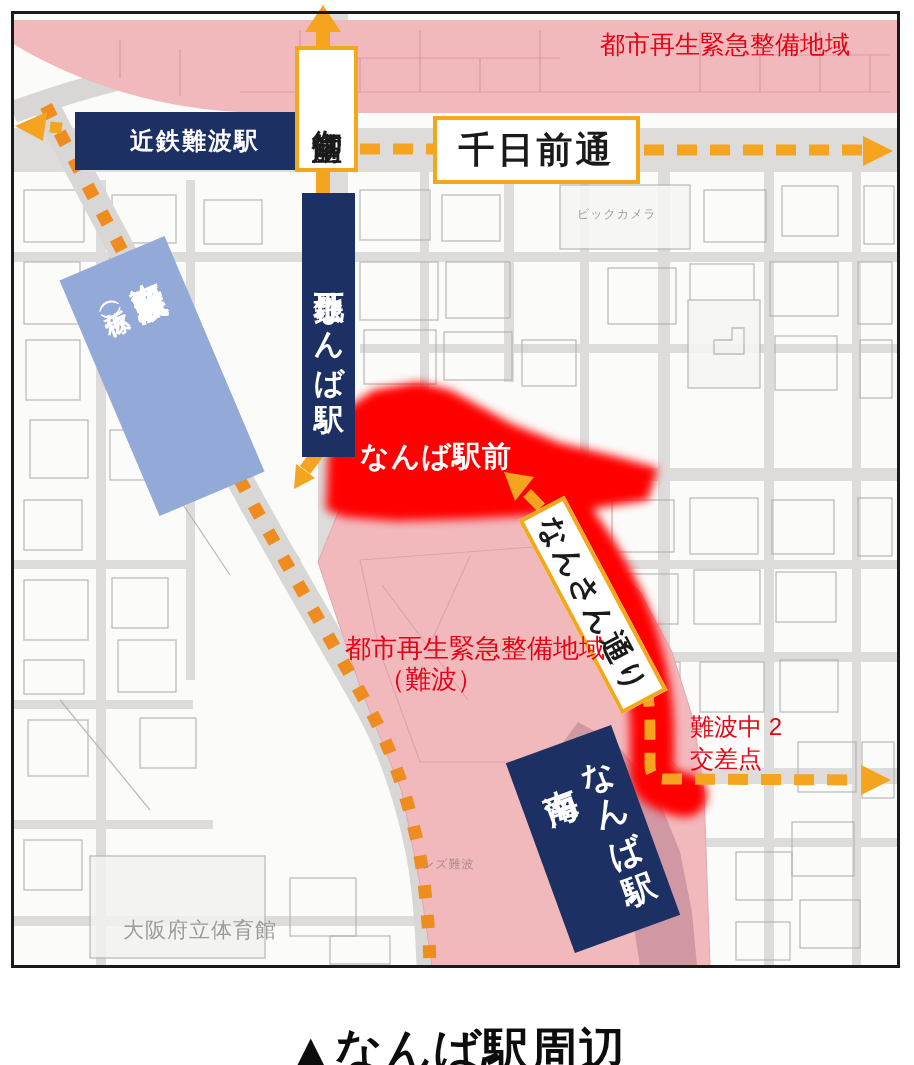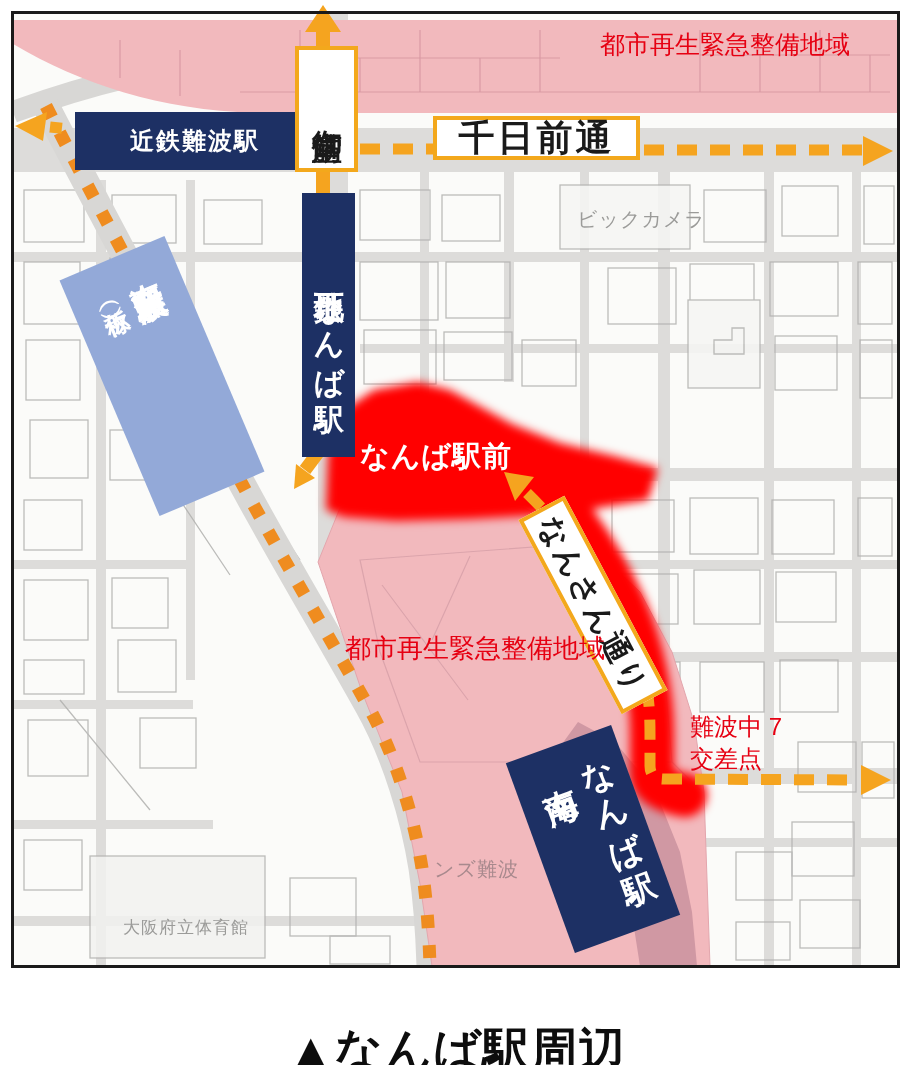--- a/index.html
+++ b/index.html
@@ -1,30 +1,30 @@
 <!DOCTYPE html>
 <html><head>
 <meta charset="utf-8">
 <style>
   html,body{margin:0;padding:0;background:#ffffff;}
   .stage{position:relative;width:914px;height:1065px;background:#ffffff;overflow:hidden;
          font-family:"Liberation Sans","DejaVu Sans",sans-serif;}
   .basemap{position:absolute;left:0;top:0;z-index:1;}
   .map-border{position:absolute;left:11px;top:11px;width:889px;height:957px;
               border:3px solid #1a1a1a;box-sizing:border-box;z-index:4;pointer-events:none;}
-  .maplabel{position:absolute;z-index:2;color:#9b9b99;font-size:20px;letter-spacing:1px;}
+  .maplabel{position:absolute;z-index:2;color:#9b9b99;font-size:12px;letter-spacing:1px;}
   .navy-box{position:absolute;background:#1d3064;color:#ffffff;display:flex;
             align-items:center;justify-content:center;font-weight:bold;z-index:5;}
   .white-box{position:absolute;background:#ffffff;border:4px solid #f3a81c;color:#1a1a1a;
              display:flex;align-items:center;justify-content:center;font-weight:bold;
              box-sizing:border-box;z-index:5;}
   .vtext{writing-mode:vertical-rl;text-orientation:upright;letter-spacing:2px;}
   .kintetsu{left:68px;top:112px;width:240px;height:58px;font-size:24px;letter-spacing:2px;margin-left:7px;}
   .midosuji{left:295px;top:46px;width:63px;height:126px;font-size:30px;}
-  .sennichimae{left:433px;top:116px;width:207px;height:44px;font-size:36px;letter-spacing:3px;}
+  .sennichimae{left:433px;top:116px;width:207px;height:68px;font-size:36px;letter-spacing:3px;}
   .subway{left:302px;top:193px;width:53px;height:264px;font-size:30px;}
   .shin-namba{position:absolute;left:105px;top:248px;width:114px;height:256px;background:#93a9d8;
               color:#ffffff;transform:rotate(-23deg);z-index:5;display:flex;
               justify-content:center;font-weight:bold;}
   .shin-namba .col-paren{writing-mode:vertical-rl;text-orientation:upright;font-size:24px;
                          padding-top:30px;letter-spacing:1px;}
   .shin-namba .col-main{writing-mode:vertical-rl;text-orientation:upright;font-size:31px;
                         padding-top:10px;letter-spacing:2px;}
   .nankai-namba{position:absolute;left:537px;top:738px;width:112px;height:202px;background:#1d3064;
                 color:#ffffff;transform:rotate(-20deg);z-index:5;display:flex;
@@ -36,22 +36,22 @@
   .nansan{left:483px;top:579px;width:220px;height:52px;font-size:30px;letter-spacing:2px;
           transform:rotate(62deg);}
   .red-label{position:absolute;color:#e60012;font-weight:normal;z-index:6;line-height:1.2;}
   .udr-midosuji{left:592px;top:29px;font-size:25px;}
   .udr-midosuji .l1{margin-left:8px;}
   .udr-namba{left:345px;top:633px;font-size:26px;}
   .udr-namba .l2{margin-left:34px;}
   .nambanaka{left:690px;top:711px;font-size:24px;line-height:1.32;}
   .namba-ekimae{position:absolute;left:360px;top:437px;color:#ffffff;font-weight:bold;
                 font-size:29px;z-index:6;letter-spacing:1px;}
-  .lbl-partial{left:434px;top:856px;color:#a8898d;}
-  .lbl-gym{left:123px;top:916px;font-size:17px;}
+  .lbl-partial{left:422px;top:856px;color:#a8898d;}
+  .lbl-gym{left:123px;top:916px;font-size:21px;}
   .lbl-bic{left:577px;top:206px;}
   .caption{position:absolute;left:0;top:986px;width:914px;text-align:center;color:#0d0d0d;
            font-size:47px;font-weight:bold;letter-spacing:1px;z-index:3;margin-top:33px;}
 </style>
 </head>
 <body>
 
 <div class="stage">
 
   <svg class="basemap" width="914" height="1065" viewBox="0 0 914 1065">
@@ -243,24 +243,25 @@
   </div>
 
   <div class="white-box nansan">なんさん通り</div>
 
   <div class="red-label udr-midosuji">
     <div class="l1">都市再生緊急整備地域</div>
   </div>
 
   <div class="red-label udr-namba">
     <div class="l1">都市再生緊急整備地域</div>
+    <div class="l2">（難波）</div>
   </div>
 
   <div class="red-label nambanaka">
-    <div>難波中 7</div>
+    <div>難波中 2</div>
     <div>交差点</div>
   </div>
 
   <div class="namba-ekimae">なんば駅前</div>
 
   <div class="caption">▲なんば駅周辺</div>
 
 </div>
 
 </body></html>

